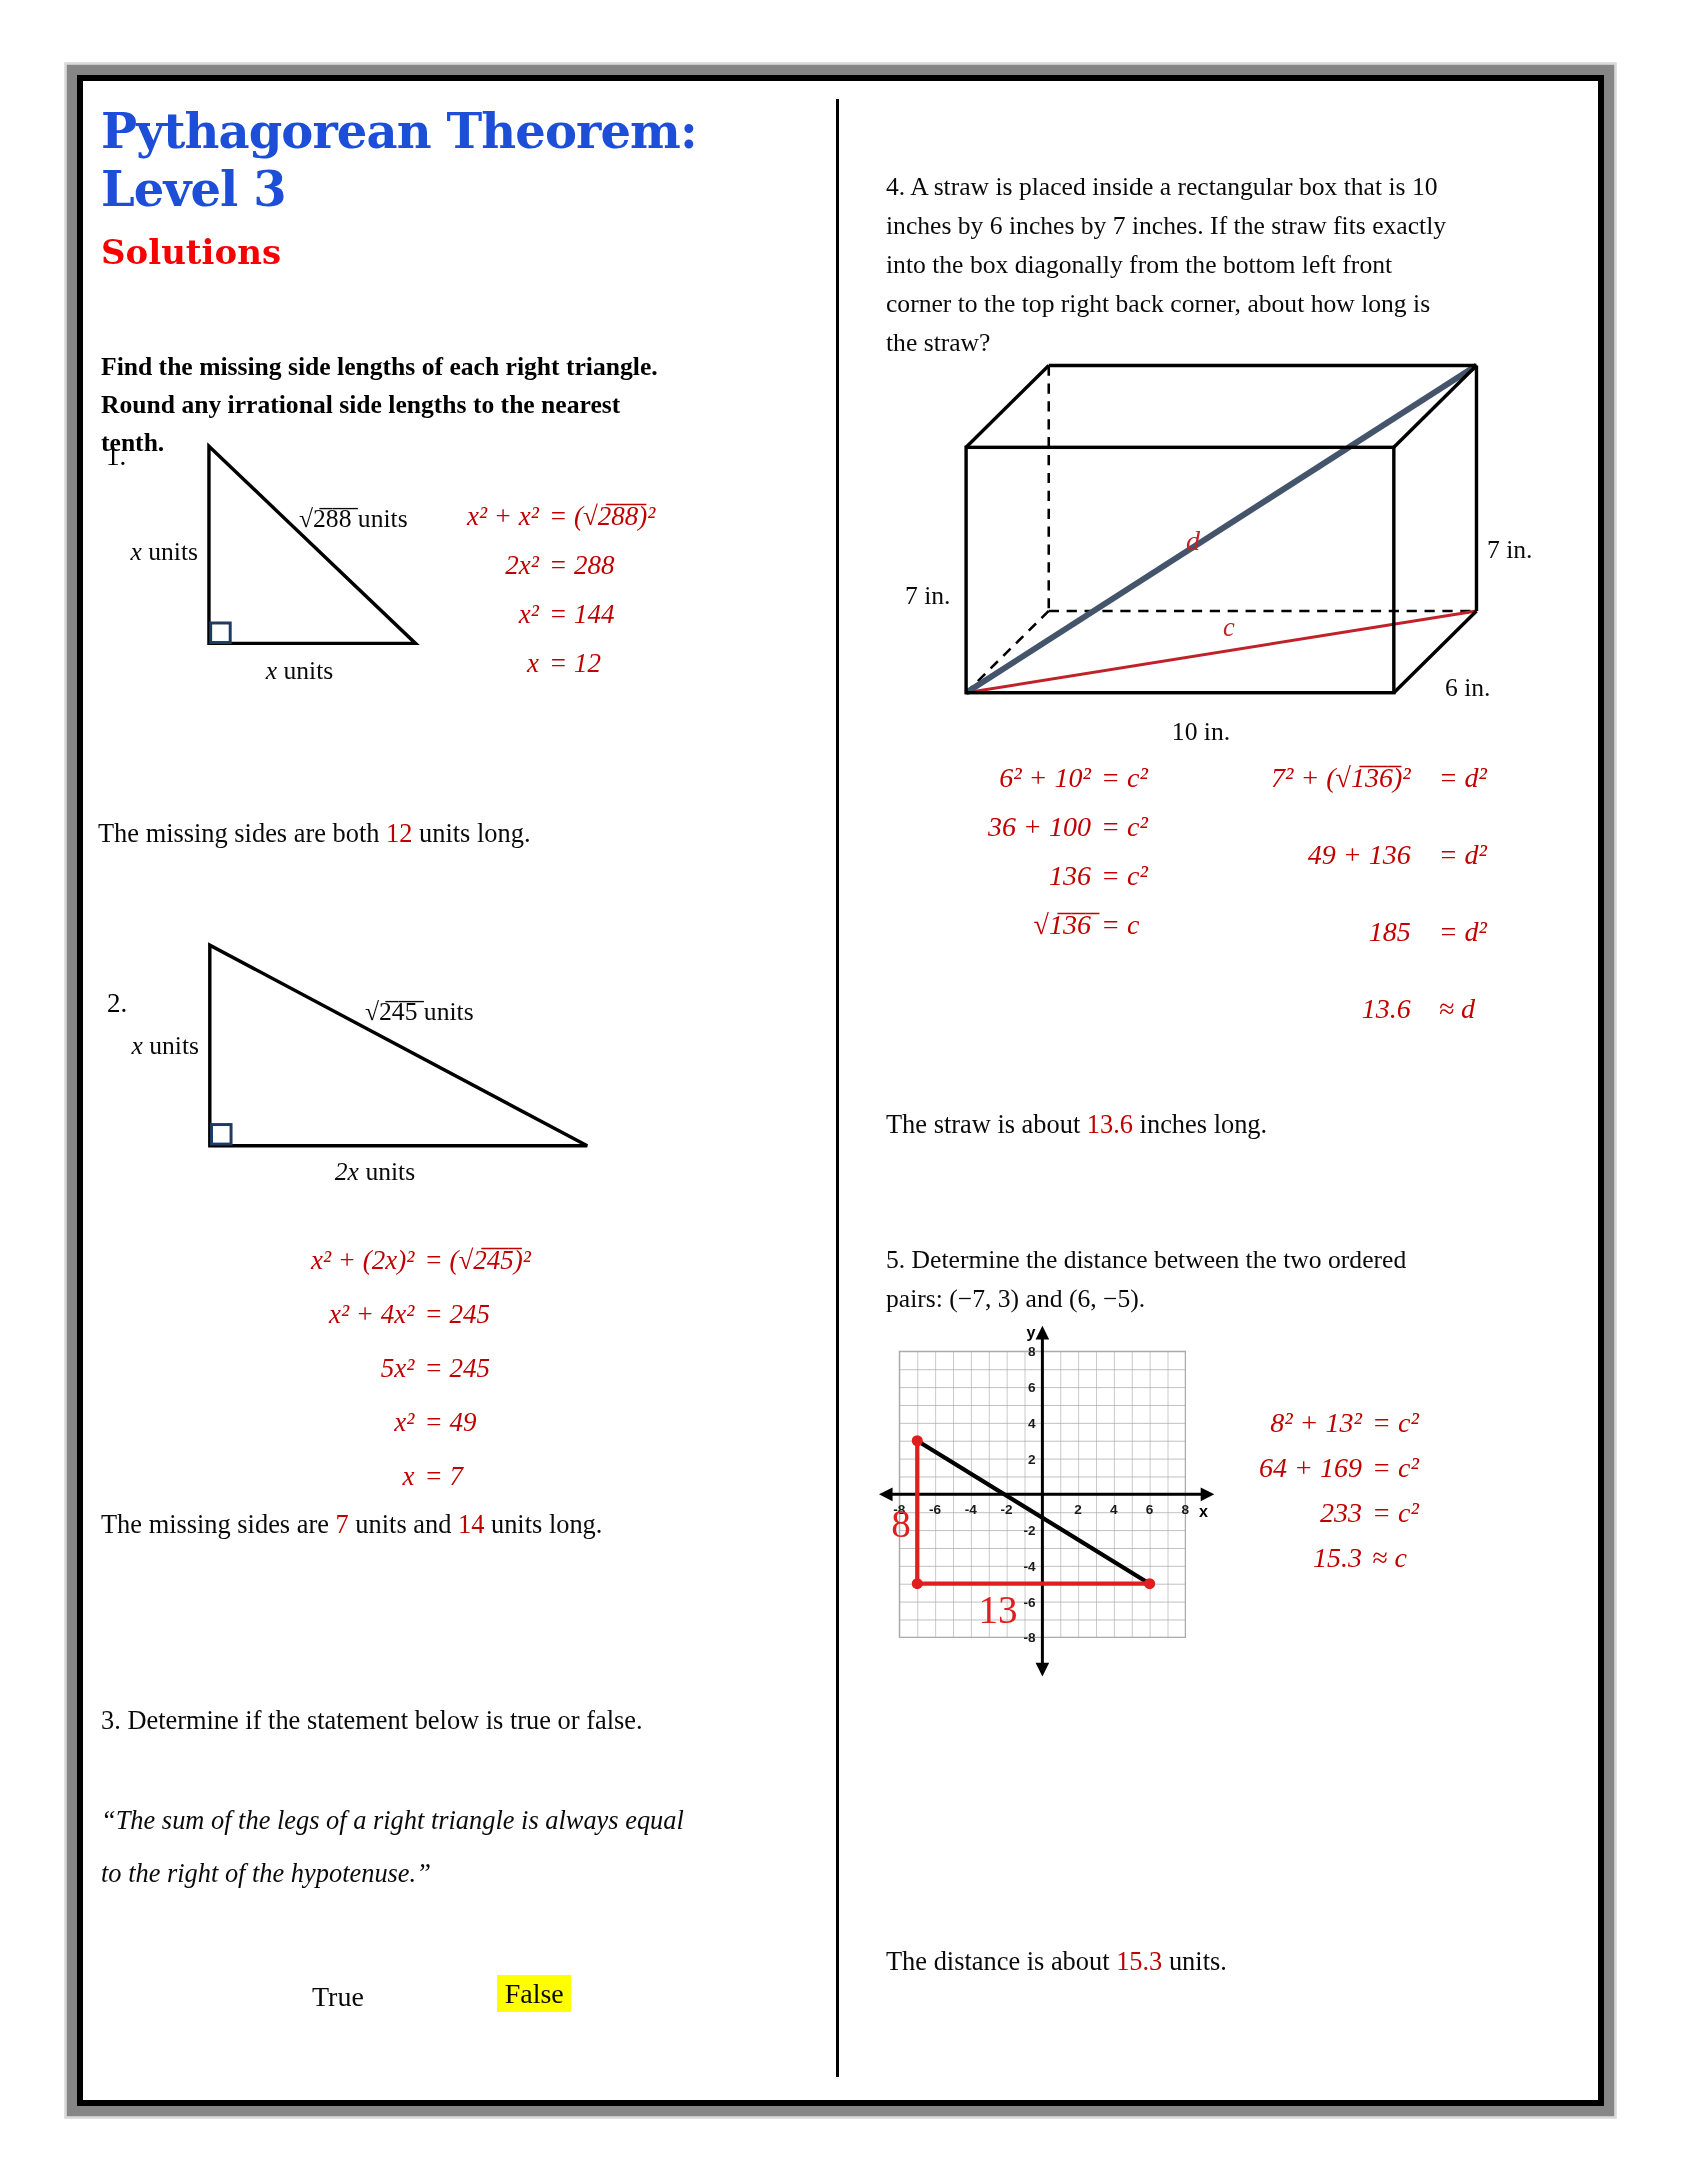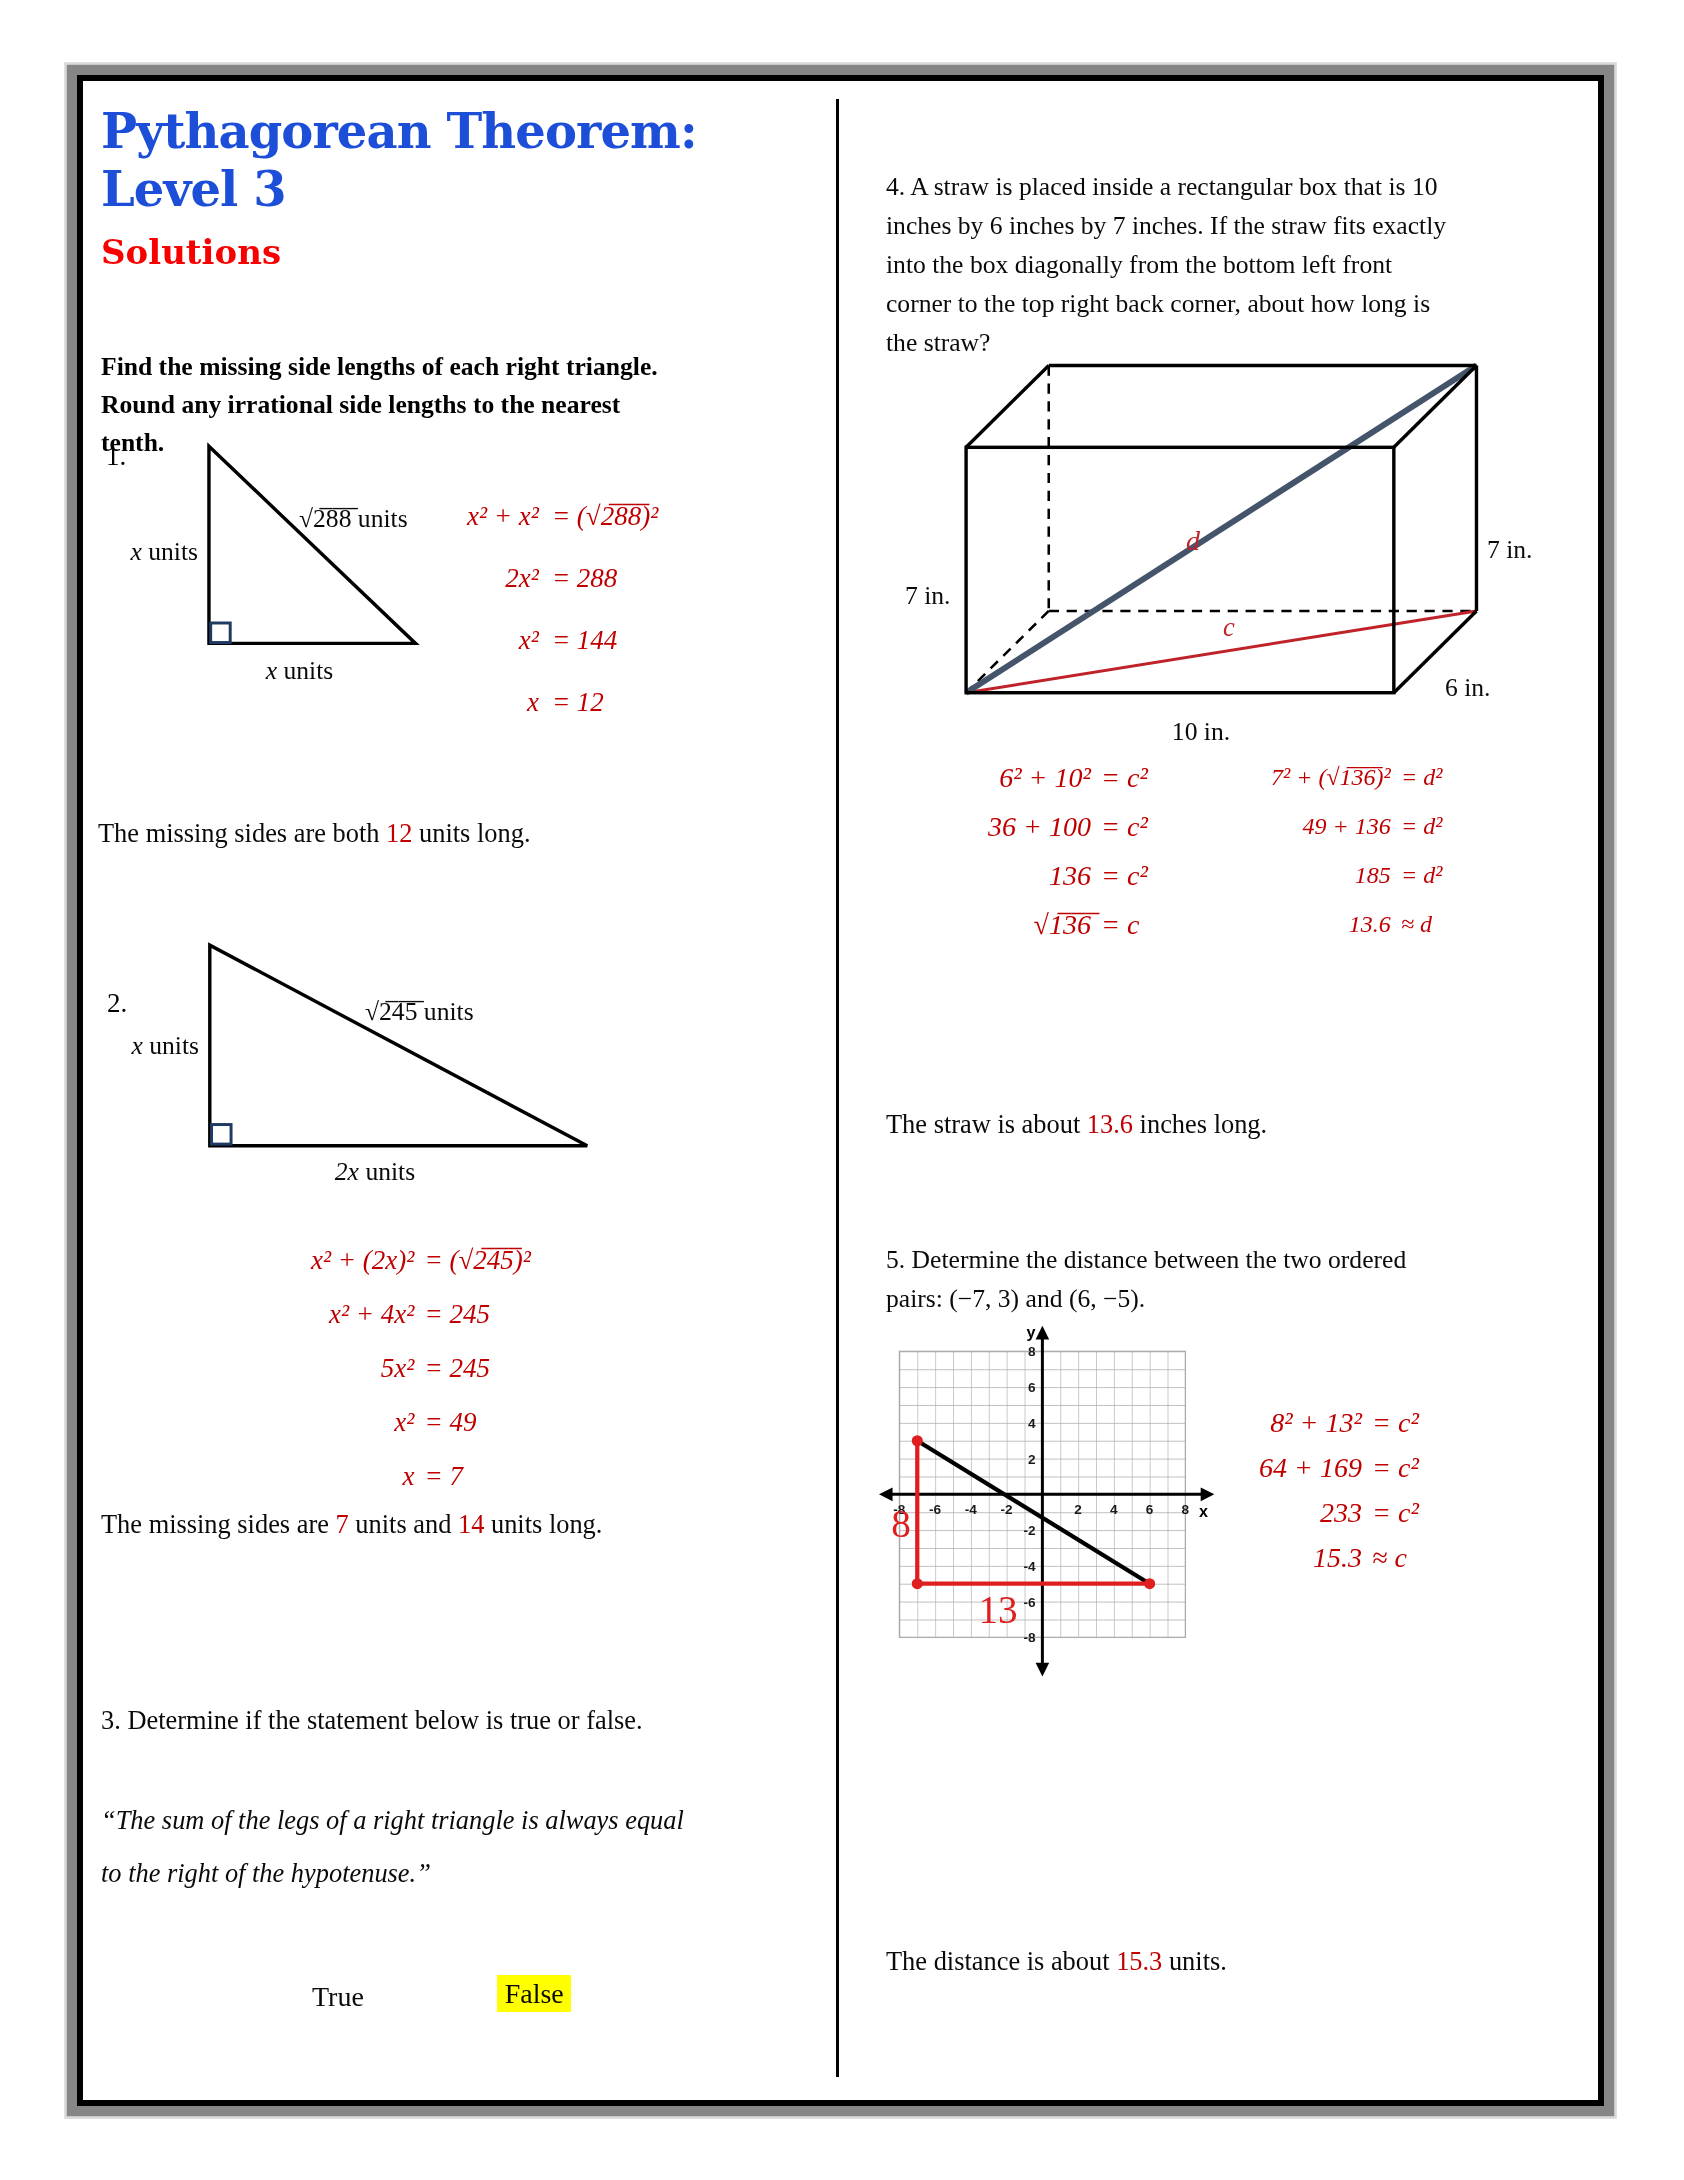--- a/index.html
+++ b/index.html
@@ -59,21 +59,21 @@
     <polygon points="17,12 17,244 260,244" fill="none" stroke="#000" stroke-width="4"></polygon>
     <rect x="19" y="220" width="23" height="23" fill="none" stroke="#1f3a63" stroke-width="3.5"></rect>
   </svg>
   <div class="abs side-label ta-r" style="left:87px;top:537px;width:111px;">
     <span class="var">x</span><span> units</span>
   </div>
   <div class="abs side-label" style="left:299px;top:504px;">√2̅8̅8̅ units</div>
   <div class="abs side-label ta-c" style="left:206px;top:656px;width:187px;">
     <span class="var">x</span><span> units</span>
   </div>
-  <div class="abs eq" style="left:467px;top:492px;gap:13px;">
+  <div class="abs eq" style="left:467px;top:492px;">
     <span class="l">x² + x²</span>
       <span class="r">= (√2̅8̅8̅)²</span>
     <span class="l">2x²</span>
       <span class="r">= 288</span>
     <span class="l">x²</span>
       <span class="r">= 144</span>
     <span class="l">x</span>
       <span class="r">= 12</span>
   </div>
   <div class="abs answer" style="left:98px;top:818px;">
@@ -151,21 +151,21 @@
   <div class="abs eq" style="left:988px;top:753px;line-height:49px;font-size:28px;">
     <span class="l">6² + 10²</span>
       <span class="r">= c²</span>
     <span class="l">36 + 100</span>
       <span class="r">= c²</span>
     <span class="l">136</span>
       <span class="r">= c²</span>
     <span class="l">√1̅3̅6̅</span>
       <span class="r">= c</span>
   </div>
-  <div class="abs eq" style="left:1271px;top:753px;line-height:49px;font-size:24px;">
+  <div class="abs eq" style="left:1271px;top:753px;line-height:49px;font-size:28px;gap:28px;">
     <span class="l">7² + (√1̅3̅6̅)²</span>
       <span class="r">= d²</span>
     <span class="l">49 + 136</span>
       <span class="r">= d²</span>
     <span class="l">185</span>
       <span class="r">= d²</span>
     <span class="l">13.6</span>
       <span class="r">≈ d</span>
   </div>
   <div class="abs answer" style="left:886px;top:1109px;">

